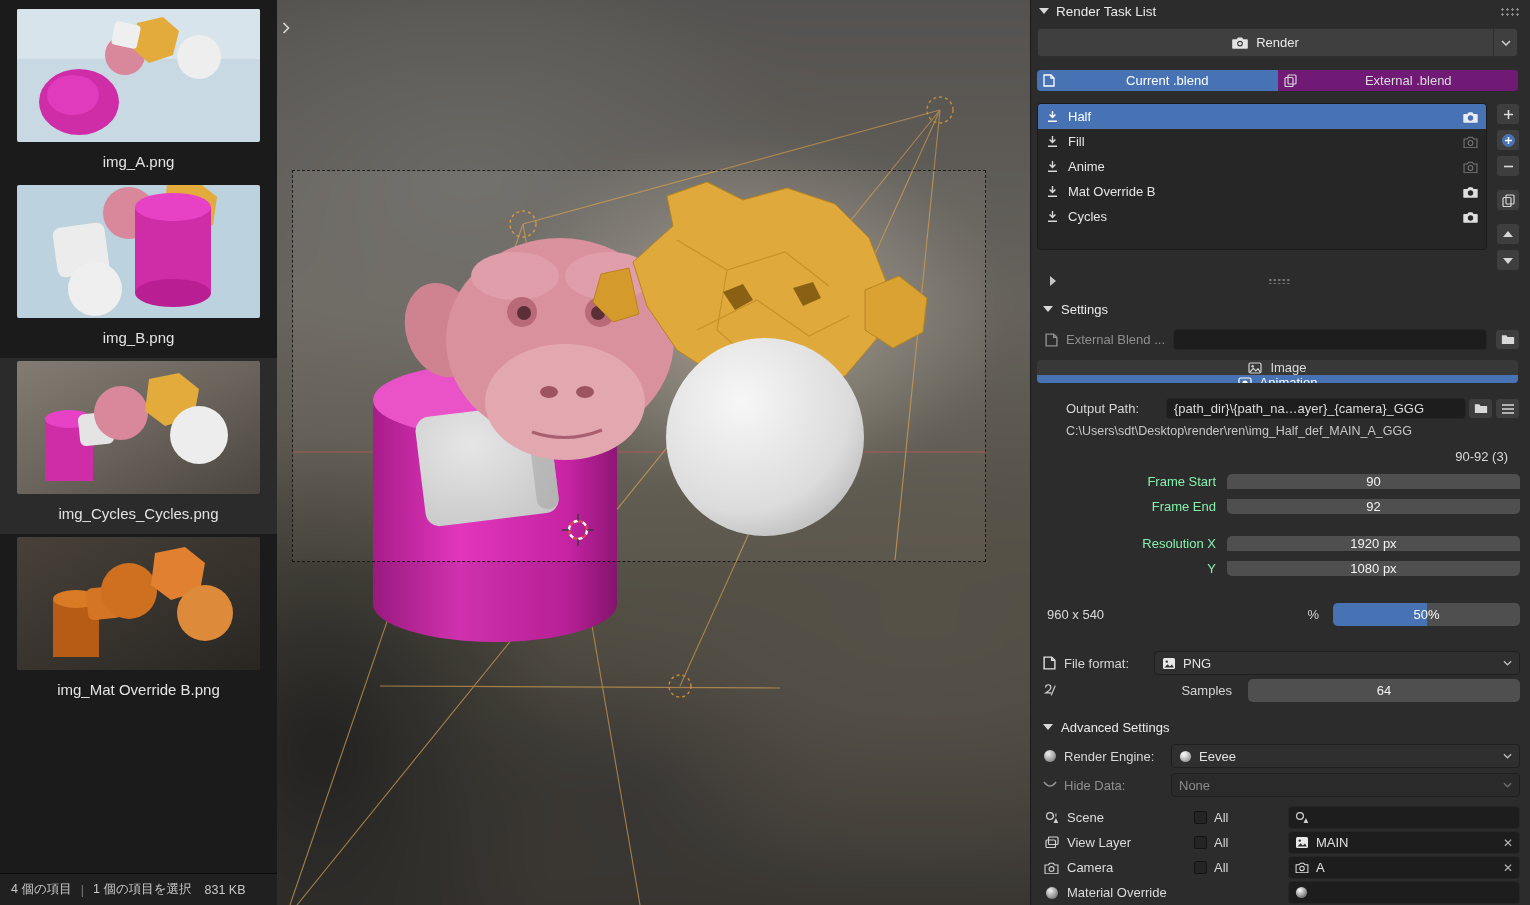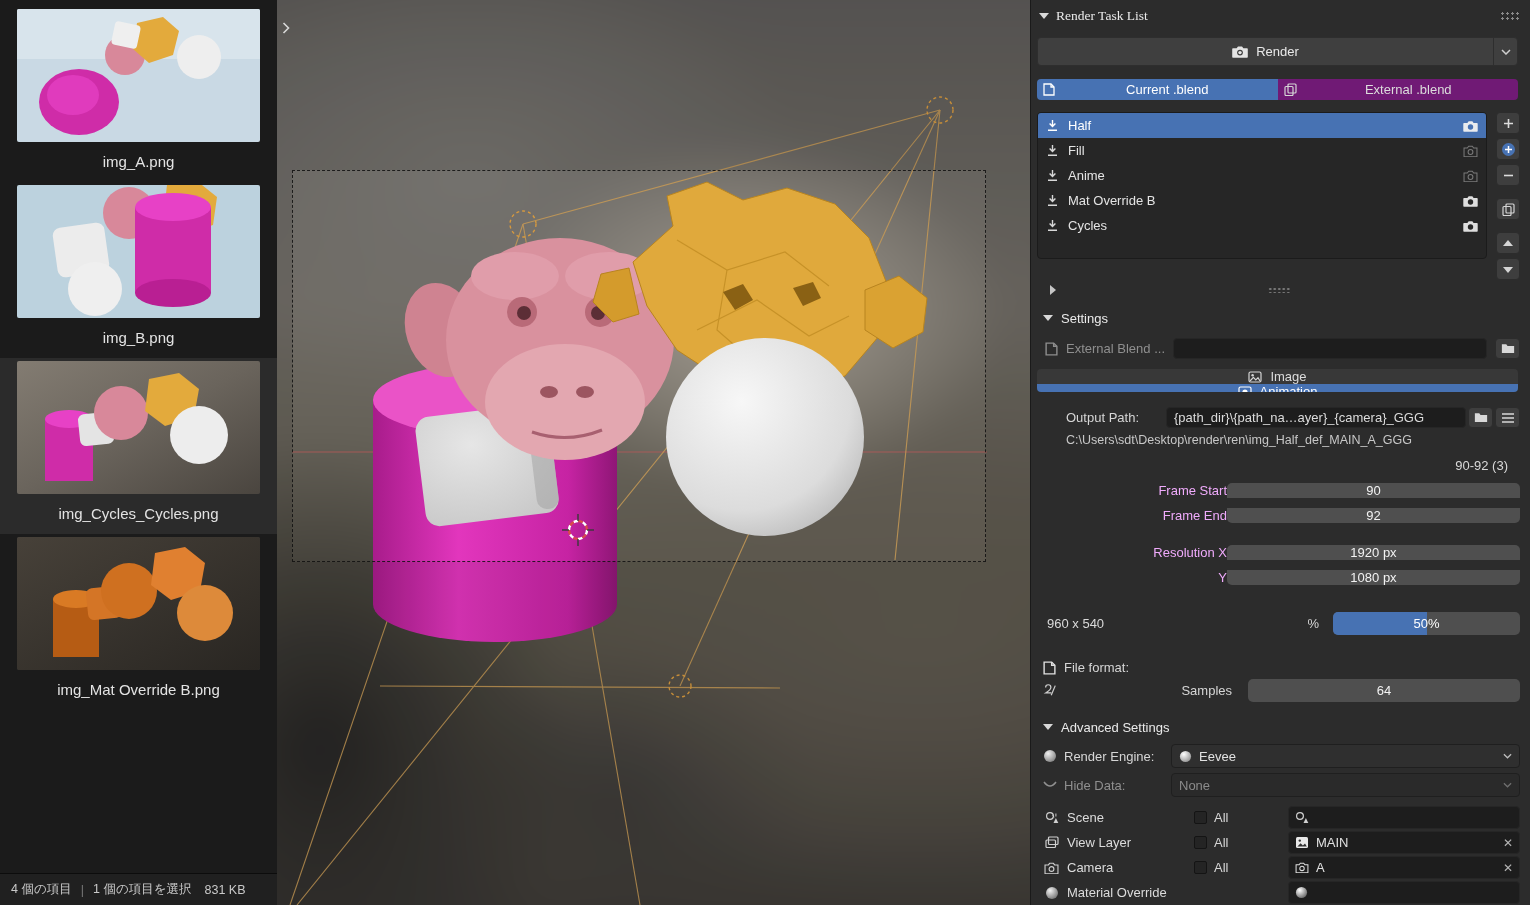--- a/index.html
+++ b/index.html
@@ -28,21 +28,21 @@
       radial-gradient(300px 220px at 48% 84%, #3a3836 0%, rgba(58,56,54,0) 60%),
       linear-gradient(180deg,#5a5856 0%,#6f6b64 35%,#595549 65%,#3a3734 100%);
   }
   .cam-frame { position:absolute; left:15px; top:170px; width:694px; height:392px;
     border:1px dashed rgba(15,15,15,.85); box-shadow:0 0 0 2000px rgba(0,0,0,.08); }
   .scene { position:absolute; inset:0; }
   .vp-toggle { position:absolute; left:1px; top:18px; color:#d5d5d5; font-size:15px; width:16px; height:20px; display:flex; align-items:center; justify-content:center; cursor:pointer; }
 
   
   .panel { width:500px; height:905px; background:#2c2c2c; display:flex; flex-direction:column; border-left:1px solid #1a1a1a; }
-  .panel-header { height:36px; display:flex; align-items:center; padding:0 10px 0 8px; gap:7px;font-family:Liberation Serif, serif; }
+  .panel-header { height:36px; display:flex; align-items:center; padding:0 10px 0 8px; gap:7px; }
   .panel-title { font-size:13.5px; color:#eaeaea; }
   .grip-dots { margin-left:auto; width:20px; height:9px;
     background-image:radial-gradient(#8b8b8b 1px, transparent 1.3px); background-size:5px 5px; }
   .pcontent { flex:1; padding:0 10px 0 4px; }
 
   .caret { width:10px; height:8px; display:inline-block; }
   .caret svg { display:block; }
 
   .render-btn { display:flex; height:29px; margin:6px 2px 0 2px; background:#3f3f3f; border:1px solid #2e2e2e; border-radius:4px; overflow:hidden;justify-content:center; }
   .rb-main { flex:1; display:flex; align-items:center; justify-content:center; gap:8px; cursor:pointer; color:#e9e9e9; }
@@ -82,21 +82,21 @@
 
   .outpath { margin-top:15px; }
   .outpath .plabel { width:131px; text-align:left; padding-left:31px; color:#d6d6d6; }
   .outpath .field { flex:1; display:flex; align-items:center; padding:0 7px; color:#dcdcdc; white-space:nowrap; overflow:hidden; }
   .resolved { margin-top:5px; padding-left:31px; font-size:12.5px; color:#c7c7c7; white-space:nowrap; }
   .range-sum { margin-top:11px; text-align:right; padding-right:12px; color:#d9d9d9; }
 
   .numgroup { margin-top:5px; }
   .numrow { display:flex; align-items:center; height:24px; }
   .numrow + .numrow { margin-top:1px; }
-  .numrow .nlabel { width:192px; text-align:right; color:#f0abfc; }
+  .numrow .nlabel { width:192px; text-align:right; padding-right:11px; color:#86efac; }
   .numfield { flex:1; background:#4f4f4f; color:#f2f2f2; display:flex; align-items:center; justify-content:center; cursor:ew-resize; }
   .numrow:first-child .numfield { border-radius:5px 5px 0 0; }
   .numrow:last-child .numfield { border-radius:0 0 5px 5px; }
   .resgroup { margin-top:13px; }
 
   .pctrow { margin-top:23px; height:23px; }
   .pctrow .preview { padding-left:12px; color:#dadada; }
   .pctrow .psign { margin-left:auto; padding-right:14px; color:#d6d6d6; }
   .slider { position:relative; width:187px; height:23px; background:#4f4f4f; border-radius:5px; overflow:hidden; cursor:ew-resize; }
   .slider .fill { position:absolute; left:0; top:0; bottom:0; width:50%; background:#4772b3; }
@@ -610,20 +610,35 @@
       </div>
 
       <div class="row fmtrow">
         <span class="ic16">
           <svg width="13" height="14" viewBox="0 0 12 13">
               <path d="M1 1 h7 l3 3 v8 H1 z" fill="none" stroke="#e0e0e0" stroke-width="1.3"></path>
               <path d="M8 1 v3 h3" fill="none" stroke="#e0e0e0" stroke-width="1.3"></path>
             </svg>
         </span>
         <span class="flabel">File format:</span>
+        <div class="dropdown">
+          <span>
+            <svg width="14" height="13" viewBox="0 0 14 13">
+                <rect x="1" y="1" width="12" height="11" rx="1.5" fill="#e8e8e8"></rect>
+                <circle cx="4.8" cy="4.6" r="1.2" fill="#2f2f2f"></circle>
+                <path d="M2.4 10.6 l3.2-3.4 2.3 2.3 2.1-2.1 1.8 3.2 z" fill="#2f2f2f"></path>
+              </svg>
+          </span>
+          <span>PNG</span>
+          <span class="dchev">
+            <svg width="9" height="6" viewBox="0 0 10 6">
+                <path d="M1 1 l4 4 4-4" fill="none" stroke="#bdbdbd" stroke-width="1.4"></path>
+              </svg>
+          </span>
+        </div>
       </div>
 
       <div class="row samplerow">
         <span class="ic16">
           <svg width="14" height="14" viewBox="0 0 16 16" fill="none" stroke="#cfcfcf" stroke-width="1.4">
               <path d="M3 5 q0 -3 3 -3 t3 3 q0 2.4 -6 6.4 h6.6"></path>
               <path d="M14 3 l-4.6 11"></path>
             </svg>
         </span>
         <span class="slabel">Samples</span>

